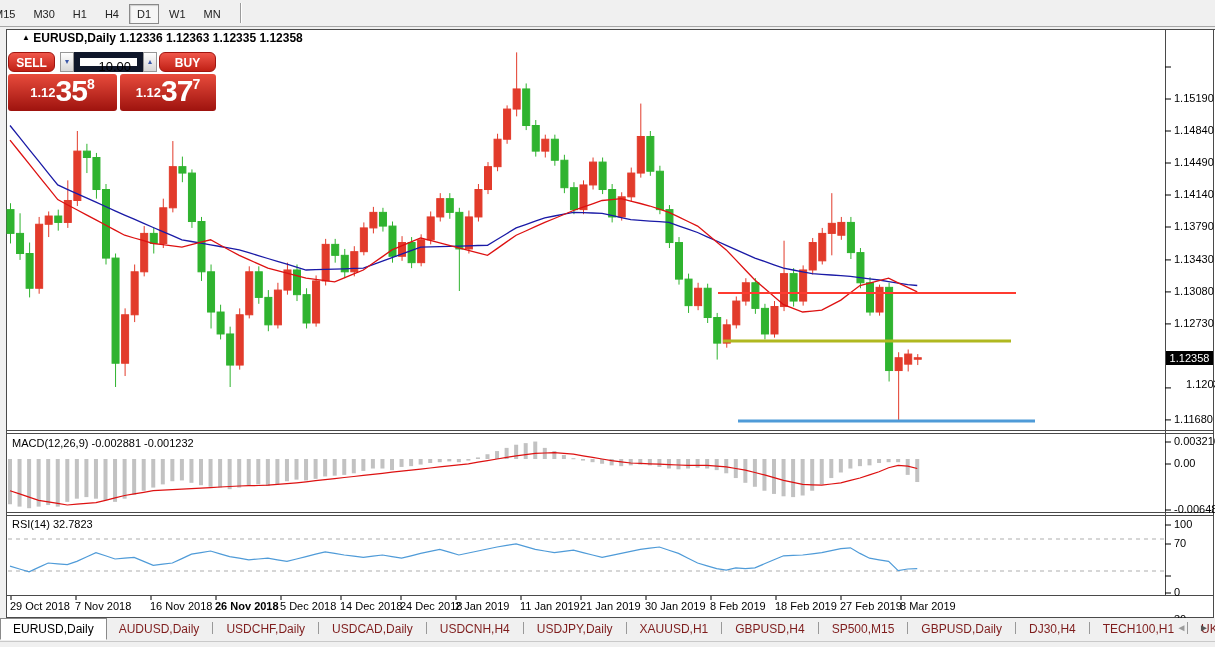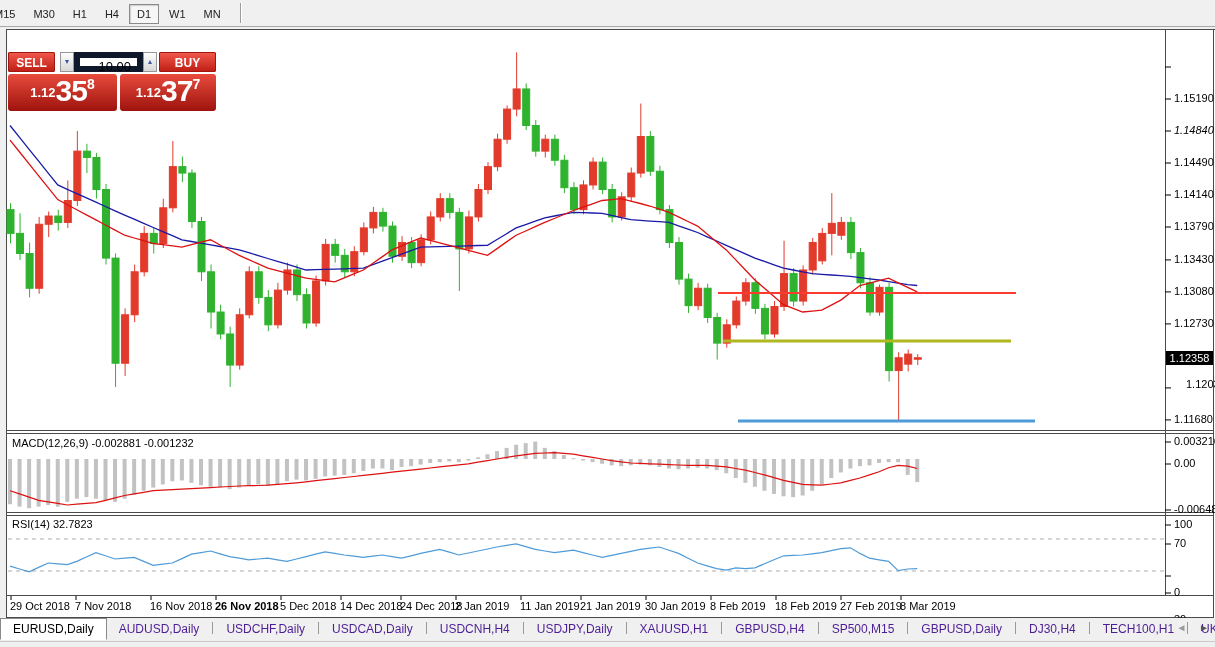--- a/index.html
+++ b/index.html
@@ -14,36 +14,36 @@
   #chartwin{position:absolute;left:6px;top:29px;width:1208px;height:589px;background:#fff;border:1px solid #4a4a4a;}
   #overlay{position:absolute;left:0;top:0;z-index:1;}
   .axlabel{position:absolute;font-size:11px;color:#000;z-index:3;white-space:nowrap;}
   #pricetag{position:absolute;left:1166px;top:351px;width:47px;height:14px;background:#000;color:#fff;font-size:11px;line-height:14px;text-align:center;z-index:4;}
   #symheader{position:absolute;left:22px;top:31px;font-size:12px;font-weight:600;color:#000;z-index:3;}
   .panelabel{position:absolute;font-size:11px;color:#000;z-index:3;}
   .datelabel{position:absolute;top:600px;font-size:11px;color:#000;z-index:3;white-space:nowrap;}
   
   #tradepanel{position:absolute;left:8px;top:52px;z-index:6;width:208px;}
   .tp-row{position:relative;height:21px;}
-  .tp-btn{position:absolute;top:0;height:20px;border-radius:1px;color:#fff;font-size:12px;font-weight:bold;text-align:center;line-height:20px;background:linear-gradient(#f0564a,#c02015);border:1px solid #a01510;box-sizing:border-box;}
+  .tp-btn{position:absolute;top:0;height:20px;border-radius:6px;color:#fff;font-size:12px;font-weight:bold;text-align:center;line-height:20px;background:linear-gradient(#f0564a,#c02015);border:1px solid #a01510;box-sizing:border-box;}
   #sellbtn{left:0;width:47px;}
   #buybtn{left:151px;width:57px;}
   .spinbtn{position:absolute;top:0;width:14px;height:20px;background:linear-gradient(#fefefe,#d7d7d7);border:1px solid #979797;box-sizing:border-box;color:#3a57a8;font-size:8px;line-height:18px;text-align:center;}
   #spindown{left:52px;}
   #spinup{left:135px;}
   #volfield{position:absolute;left:66px;top:0;width:69px;height:20px;background:#fff;border:6px solid #0f172a;box-sizing:border-box;font-size:13px;color:#000;text-align:right;padding-right:6px;line-height:18px;}
   .bigprice{position:absolute;top:22px;height:37px;border-radius:3px;background:linear-gradient(#e84b3c,#9e130e);color:#fff;text-align:center;white-space:nowrap;}
   #sellprice{left:0;width:109px;}
   #buyprice{left:112px;width:96px;}
   .bp-small{font-size:13px;font-weight:bold;vertical-align:baseline;position:relative;top:-4px;}
   .bp-big{font-size:30px;font-weight:bold;letter-spacing:-1px;}
   .bp-sup{font-size:14px;font-weight:bold;vertical-align:top;position:relative;top:2px;}
   
   #tabbar{position:absolute;left:0;top:618px;width:1215px;height:23px;background:#f0f0f0;white-space:nowrap;overflow:hidden;z-index:5;}
-  .ctab{display:inline-block;height:29px;line-height:21px;padding:0 12px;font-size:12px;color:#4c1d95;}
+  .ctab{display:inline-block;height:29px;line-height:21px;padding:0 12px;font-size:12px;color:#7f1d1d;}
   .ctab.active{background:#fff;border:1px solid #8a8a8a;border-bottom:1px solid #fff;color:#000;height:20px;line-height:20px;}
   .ctabsep{display:inline-block;width:1px;height:12px;background:#999;margin:0 1px -1px 1px;}
   #tabscroll{position:absolute;right:6px;top:622px;z-index:6;font-size:10px;color:#555;}
   #tabscroll span{margin-left:10px;}
   #statusstrip{position:absolute;left:0;top:641px;width:1215px;height:6px;background:#f0f0f0;border-top:1px solid #c9c9c9;}
 </style>
 </head>
 <body>
 
 <div id="app">
@@ -385,20 +385,24 @@
       <rect x="867.5000000000001" y="459" width="4" height="6.349199999999996" fill="#c2c2c2"></rect>
       <rect x="877.0500000000001" y="459" width="4" height="3.968250000000012" fill="#c2c2c2"></rect>
       <rect x="886.6" y="459" width="4" height="3.174599999999998" fill="#c2c2c2"></rect>
       <rect x="896.1500000000001" y="459" width="4" height="3.174599999999998" fill="#c2c2c2"></rect>
       <rect x="905.7" y="459" width="4" height="15.87299999999999" fill="#c2c2c2"></rect>
       <rect x="915.2500000000001" y="459" width="4" height="23.01585" fill="#c2c2c2"></rect>
       <polyline points="10,490.7 19.55,493.9 29.1,497.1 38.650000000000006,500.3 48.2,501.9 57.75,503.4 67.30000000000001,505.0 76.85000000000001,504.2 86.4,503.4 95.95,502.7 105.5,500.3 115.05000000000001,497.9 124.60000000000001,495.5 134.15,493.9 143.70000000000002,492.3 153.25,490.7 162.8,490.2 172.35000000000002,489.7 181.9,489.2 191.45000000000002,488.6 201,488.1 210.55,487.6 220.10000000000002,487.0 229.65,486.5 239.20000000000002,486.0 248.75000000000003,485.7 258.3,485.5 267.85,485.2 277.40000000000003,484.4 286.95000000000005,483.6 296.5,482.8 306.05,481.8 315.6,480.7 325.15000000000003,479.6 334.70000000000005,478.6 344.25,477.5 353.8,476.5 363.35,475.4 372.90000000000003,474.3 382.45000000000005,473.3 392,472.2 401.55,471.2 411.1,470.1 420.65000000000003,469.1 430.20000000000005,468.0 439.75000000000006,466.9 449.3,465.9 458.85,464.8 468.40000000000003,463.8 477.95000000000005,462.2 487.50000000000006,460.6 497.05,459.0 506.6,457.4 516.1500000000001,455.8 525.7,454.6 535.25,453.4 544.8000000000001,453.0 554.35,452.7 563.9000000000001,453.4 573.45,454.2 583,455.8 592.5500000000001,457.4 602.1,459.0 611.6500000000001,460.6 621.2,461.8 630.75,463.0 640.3000000000001,463.4 649.85,463.8 659.4000000000001,464.2 668.95,464.6 678.5,465.0 688.0500000000001,465.3 697.6,465.3 707.1500000000001,465.3 716.7,466.1 726.25,466.9 735.8000000000001,468.5 745.35,470.1 754.9000000000001,472.5 764.45,474.9 774,477.7 783.5500000000001,480.4 793.1,482.4 802.6500000000001,484.4 812.2,484.8 821.7500000000001,485.2 831.3000000000001,484.0 840.85,482.8 850.4000000000001,480.4 859.95,478.0 869.5000000000001,474.9 879.0500000000001,471.7 888.6,467.7 898.1500000000001,465.3 907.7,466.1 917.2500000000001,468.5" fill="none" stroke="#dd1111" stroke-width="1.2"></polyline>
       <polyline points="10,566.2 19.55,569.0 29.1,571.8 38.650000000000006,567.4 48.2,563.0 57.75,563.8 67.30000000000001,564.6 76.85000000000001,561.4 86.4,557.0 95.95,552.6 105.5,555.8 115.05000000000001,559.0 124.60000000000001,558.2 134.15,557.4 143.70000000000002,561.4 153.25,565.4 162.8,564.2 172.35000000000002,563.0 181.9,558.6 191.45000000000002,554.2 201,552.6 210.55,551.0 220.10000000000002,553.8 229.65,556.6 239.20000000000002,558.2 248.75000000000003,559.8 258.3,559.0 267.85,558.2 277.40000000000003,559.8 286.95000000000005,561.4 296.5,559.0 306.05,556.6 315.6,554.2 325.15000000000003,551.8 334.70000000000005,553.4 344.25,555.0 353.8,556.2 363.35,557.4 372.90000000000003,556.2 382.45000000000005,555.0 392,556.6 401.55,558.2 411.1,555.8 420.65000000000003,553.4 430.20000000000005,551.4 439.75000000000006,549.4 449.3,552.2 458.85,555.0 468.40000000000003,553.0 477.95000000000005,551.0 487.50000000000006,549.0 497.05,547.0 506.6,545.4 516.1500000000001,543.8 525.7,546.6 535.25,549.4 544.8000000000001,551.0 554.35,552.6 563.9000000000001,551.4 573.45,550.2 583,552.6 592.5500000000001,555.0 602.1,557.4 611.6500000000001,555.4 621.2,553.4 630.75,551.4 640.3000000000001,549.4 649.85,548.2 659.4000000000001,547.0 668.95,550.2 678.5,553.4 688.0500000000001,558.2 697.6,563.0 707.1500000000001,565.8 716.7,568.6 726.25,570.2 735.8000000000001,567.8 745.35,568.6 754.9000000000001,567.8 764.45,563.8 774,559.8 783.5500000000001,555.8 793.1,555.4 802.6500000000001,555.0 812.2,553.8 821.7500000000001,552.6 831.3000000000001,550.6 840.85,548.6 850.4000000000001,547.8 859.95,553.4 869.5000000000001,558.2 879.0500000000001,559.8 888.6,561.4 898.1500000000001,570.6 907.7,569.0 917.2500000000001,568.6" fill="none" stroke="#4f9bd8" stroke-width="1.2"></polyline>
     </svg>
 
+  <div id="symheader">
+    <span style="font-size:8px;vertical-align:2px;">▲</span>
+    <span id="symtext"> EURUSD,Daily 1.12336 1.12363 1.12335 1.12358</span>
+  </div>
 
   <div id="tradepanel">
     <div class="tp-row">
       <div class="tp-btn" id="sellbtn">SELL</div>
       <div class="spinbtn" id="spindown"><span>▾</span></div>
       <div id="volfield">10.00</div>
       <div class="spinbtn" id="spinup"><span>▴</span></div>
       <div class="tp-btn" id="buybtn">BUY</div>
     </div>
     <div class="bigprice" id="sellprice">
@@ -410,21 +414,21 @@
   </div>
 
   <div class="panelabel" style="left:12px;top:437px;">MACD(12,26,9) -0.002881 -0.001232</div>
   <div class="panelabel" style="left:12px;top:518px;">RSI(14) 32.7823</div>
 
   <div id="pricetag">1.12358</div>
 
   <div id="labels">
       <div class="axlabel" style="left: 1174px; top: 60px; margin-left: 44px;">1.15540</div>
       <div class="axlabel" style="left: 1174px; top: 92px;">1.15190</div>
-      <div class="axlabel" style="left: 1174px; top: 124px; font-style: italic;">1.14840</div>
+      <div class="axlabel" style="left: 1174px; top: 124px;">1.14840</div>
       <div class="axlabel" style="left: 1174px; top: 156px;">1.14490</div>
       <div class="axlabel" style="left: 1174px; top: 188px;">1.14140</div>
       <div class="axlabel" style="left: 1174px; top: 220px;">1.13790</div>
       <div class="axlabel" style="left: 1174px; top: 252.914px;">1.13430</div>
       <div class="axlabel" style="left: 1174px; top: 284.914px;">1.13080</div>
       <div class="axlabel" style="left: 1174px; top: 316.914px;">1.12730</div>
       <div class="axlabel" style="left: 1174px; top: 378px; margin-left: 12px;">1.12030</div>
       <div class="axlabel" style="left: 1174px; top: 412.914px;">1.11680</div>
       <div class="axlabel" style="left: 1174px; top: 435px;">0.003216</div>
       <div class="axlabel" style="left: 1174px; top: 457px;">0.00</div>

